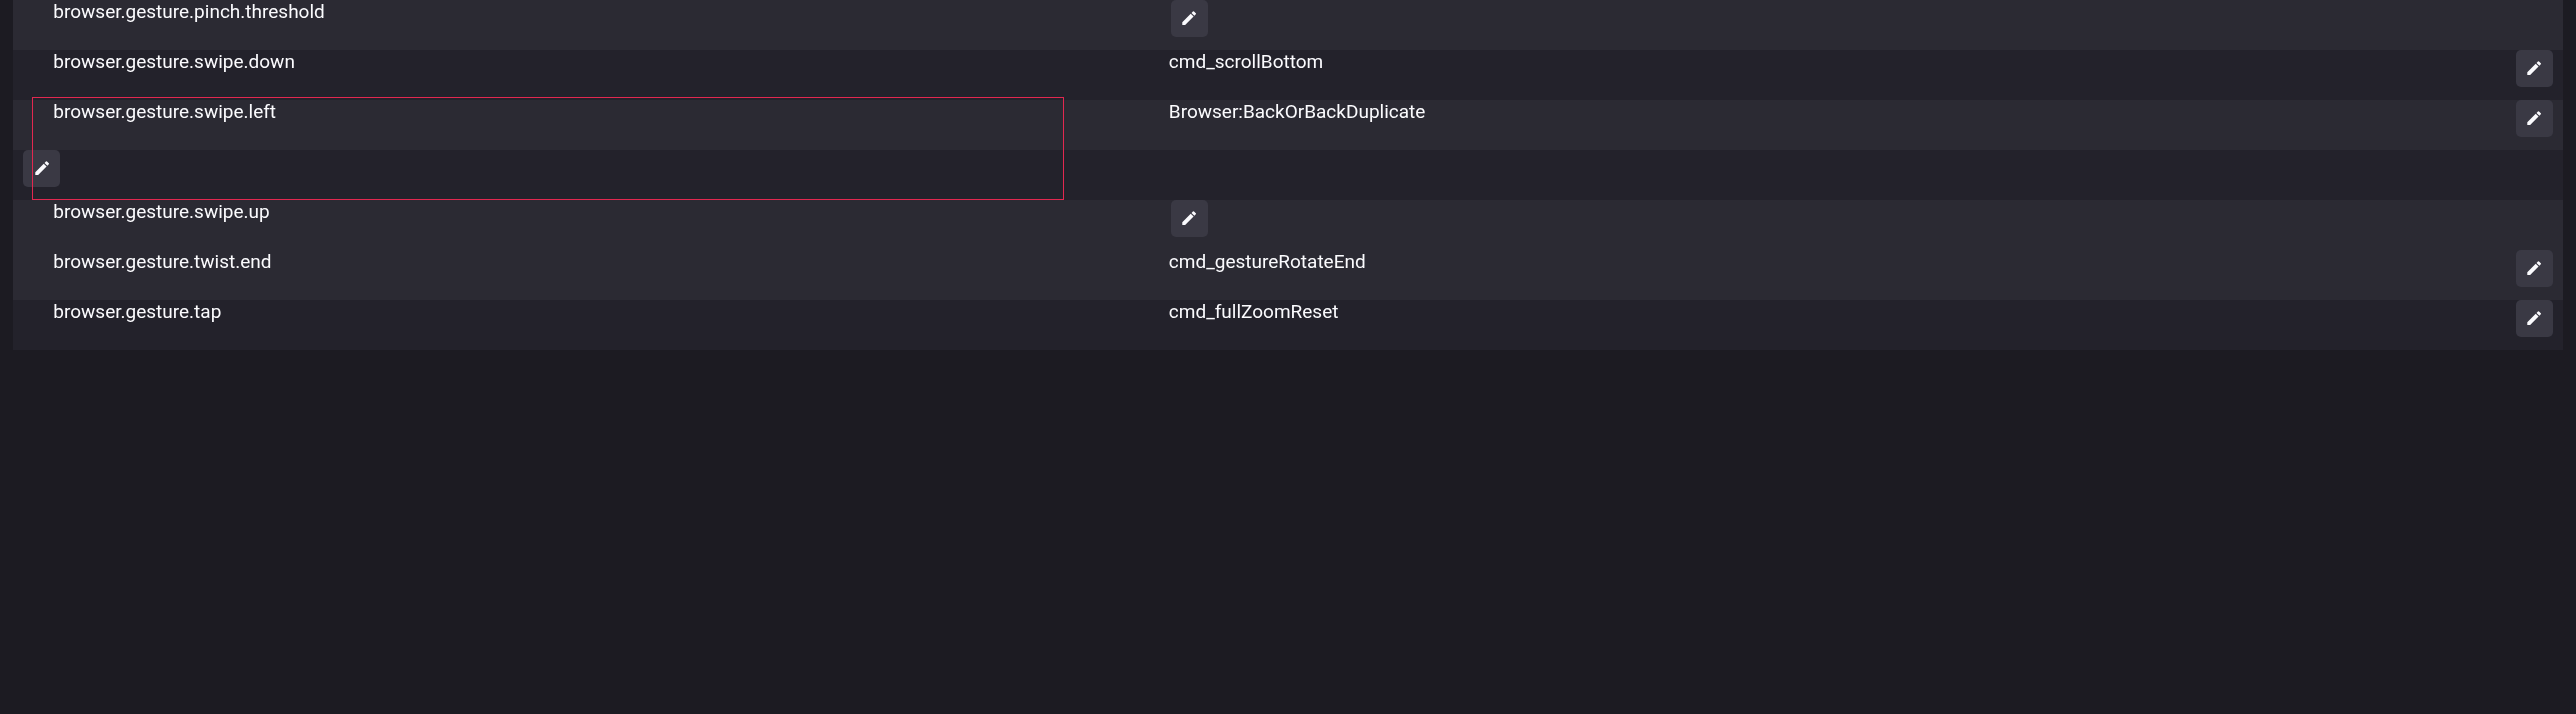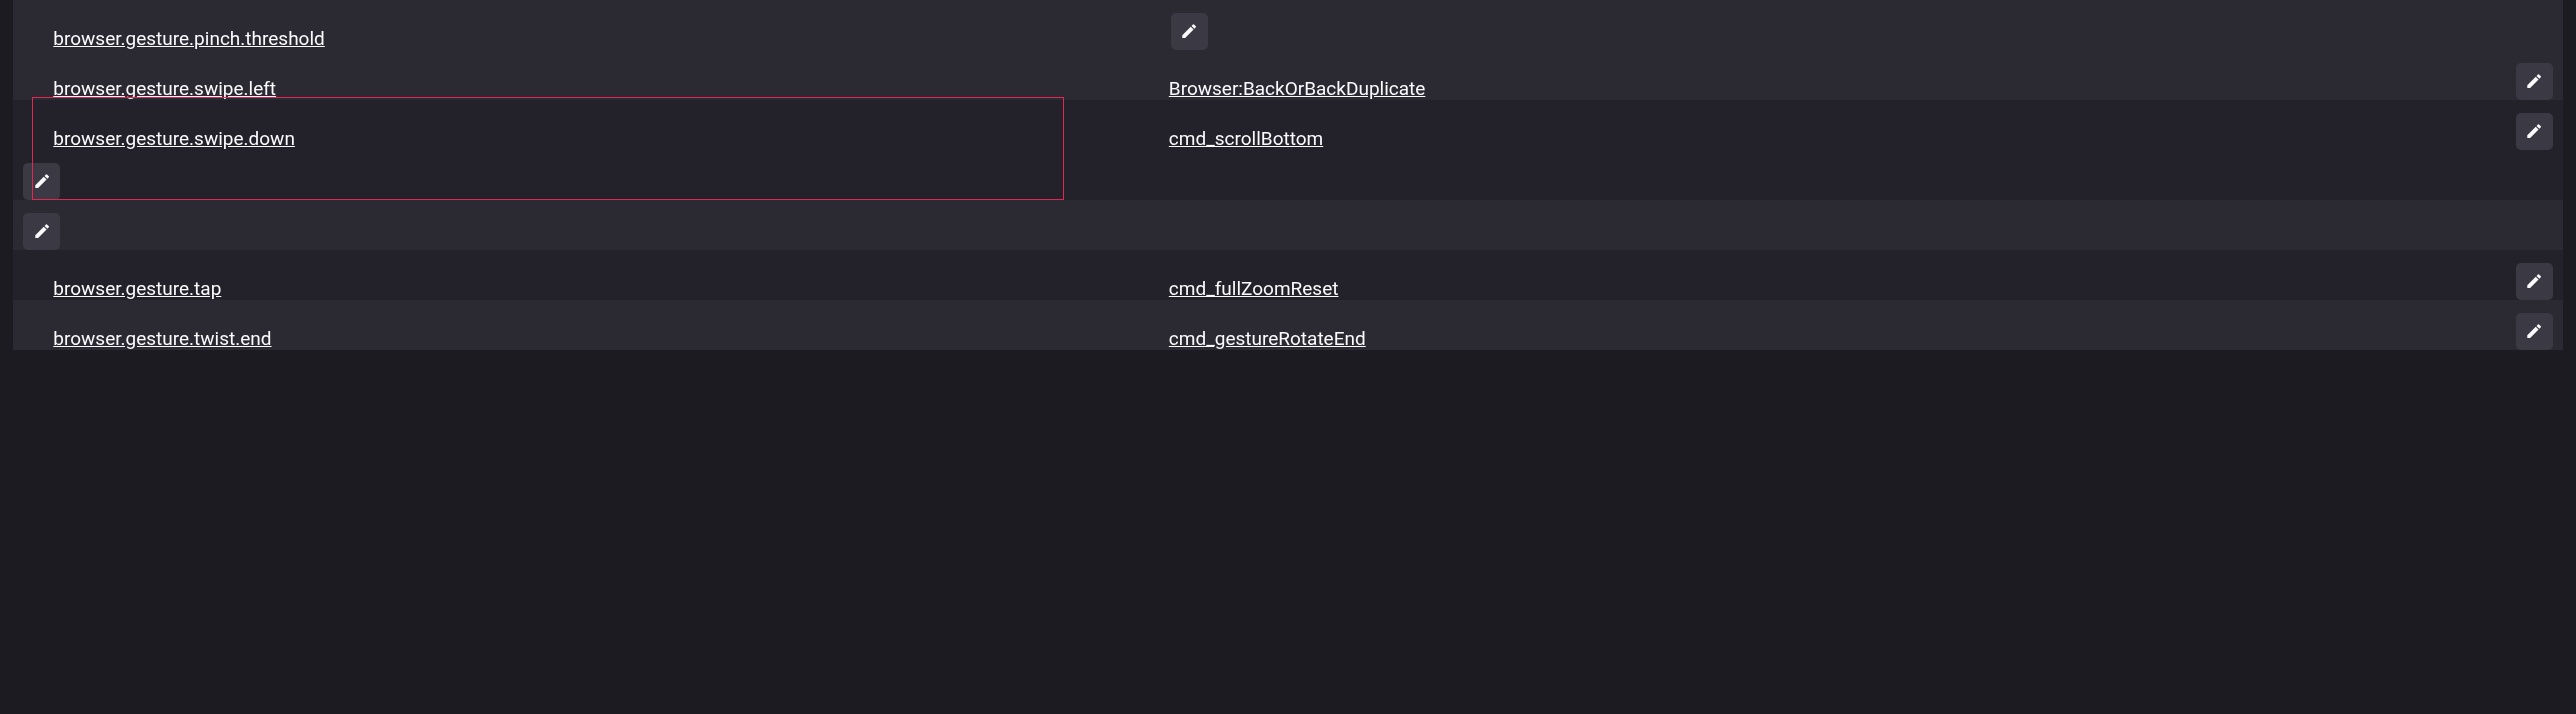--- a/index.html
+++ b/index.html
@@ -14,24 +14,23 @@
       font-size: 19px;
       overflow: hidden;
     }
     .table-container {
       padding-left: 13.3px;
       padding-right: 13.3px;
       position: relative;
     }
     .pref-row {
       display: flex;
-      align-items: flex-end;
+      align-items: flex-start;
       height: 50px;
       position: relative;
-      text-decoration: underline;
     }
     .pref-row.odd {
       background-color: #2b2a33;
     }
     .pref-row.even {
       background-color: #23222b;
     }
     .col-name {
       flex: 0 0 45%;
       padding-left: 40px;
@@ -92,55 +91,68 @@
     <div class="col-name">browser.gesture.pinch.threshold</div>
     <div class="col-action">
       <button class="edit-button">
         <svg viewBox="0 0 24 24">
             <path d="M3 17.25V21h3.75l11.06-11.06-3.75-3.75L3 17.25zM20.71 7.04a1 1 0 0 0 0-1.41l-2.34-2.34a1 1 0 0 0-1.41 0l-1.83 1.83 3.75 3.75 1.83-1.83z"></path>
           </svg>
       </button>
     </div>
   </div>
 
-  <div class="pref-row odd">
-    <div class="col-name">browser.gesture.swipe.left</div>
-    <div class="col-value">Browser:BackOrBackDuplicate</div>
+  <div class="pref-row even">
+    <div class="col-name">browser.gesture.swipe.down</div>
+    <div class="col-value">cmd_scrollBottom</div>
     <div class="col-action">
       <button class="edit-button">
         <svg viewBox="0 0 24 24">
             <path d="M3 17.25V21h3.75l11.06-11.06-3.75-3.75L3 17.25zM20.71 7.04a1 1 0 0 0 0-1.41l-2.34-2.34a1 1 0 0 0-1.41 0l-1.83 1.83 3.75 3.75 1.83-1.83z"></path>
           </svg>
       </button>
     </div>
   </div>
 
-  <div class="pref-row even">
-    <div class="col-name">browser.gesture.swipe.down</div>
-    <div class="col-value">cmd_scrollBottom</div>
+  <div class="pref-row odd">
+    <div class="col-name">browser.gesture.swipe.left</div>
+    <div class="col-value">Browser:BackOrBackDuplicate</div>
     <div class="col-action">
       <button class="edit-button">
         <svg viewBox="0 0 24 24">
             <path d="M3 17.25V21h3.75l11.06-11.06-3.75-3.75L3 17.25zM20.71 7.04a1 1 0 0 0 0-1.41l-2.34-2.34a1 1 0 0 0-1.41 0l-1.83 1.83 3.75 3.75 1.83-1.83z"></path>
           </svg>
       </button>
     </div>
   </div>
 
   <div class="pref-row even">
     <div class="col-action">
       <button class="edit-button">
         <svg viewBox="0 0 24 24">
             <path d="M3 17.25V21h3.75l11.06-11.06-3.75-3.75L3 17.25zM20.71 7.04a1 1 0 0 0 0-1.41l-2.34-2.34a1 1 0 0 0-1.41 0l-1.83 1.83 3.75 3.75 1.83-1.83z"></path>
           </svg>
       </button>
     </div>
   </div>
 
   <div class="pref-row odd">
+    <div class="col-name">browser.gesture.swipe.up</div>
+    <div class="col-action">
+      <button class="edit-button">
+        <svg viewBox="0 0 24 24">
+            <path d="M3 17.25V21h3.75l11.06-11.06-3.75-3.75L3 17.25zM20.71 7.04a1 1 0 0 0 0-1.41l-2.34-2.34a1 1 0 0 0-1.41 0l-1.83 1.83 3.75 3.75 1.83-1.83z"></path>
+          </svg>
+      </button>
+    </div>
+  </div>
+
+  <div class="pref-row odd">
+    <div class="col-name">browser.gesture.twist.end</div>
+    <div class="col-value">cmd_gestureRotateEnd</div>
     <div class="col-action">
       <button class="edit-button">
         <svg viewBox="0 0 24 24">
             <path d="M3 17.25V21h3.75l11.06-11.06-3.75-3.75L3 17.25zM20.71 7.04a1 1 0 0 0 0-1.41l-2.34-2.34a1 1 0 0 0-1.41 0l-1.83 1.83 3.75 3.75 1.83-1.83z"></path>
           </svg>
       </button>
     </div>
   </div>
 
   <div class="pref-row even">
@@ -148,26 +160,14 @@
     <div class="col-value">cmd_fullZoomReset</div>
     <div class="col-action">
       <button class="edit-button">
         <svg viewBox="0 0 24 24">
             <path d="M3 17.25V21h3.75l11.06-11.06-3.75-3.75L3 17.25zM20.71 7.04a1 1 0 0 0 0-1.41l-2.34-2.34a1 1 0 0 0-1.41 0l-1.83 1.83 3.75 3.75 1.83-1.83z"></path>
           </svg>
       </button>
     </div>
   </div>
 
-  <div class="pref-row odd">
-    <div class="col-name">browser.gesture.twist.end</div>
-    <div class="col-value">cmd_gestureRotateEnd</div>
-    <div class="col-action">
-      <button class="edit-button">
-        <svg viewBox="0 0 24 24">
-            <path d="M3 17.25V21h3.75l11.06-11.06-3.75-3.75L3 17.25zM20.71 7.04a1 1 0 0 0 0-1.41l-2.34-2.34a1 1 0 0 0-1.41 0l-1.83 1.83 3.75 3.75 1.83-1.83z"></path>
-          </svg>
-      </button>
-    </div>
-  </div>
-
 </div>
 
 
 </body></html>

